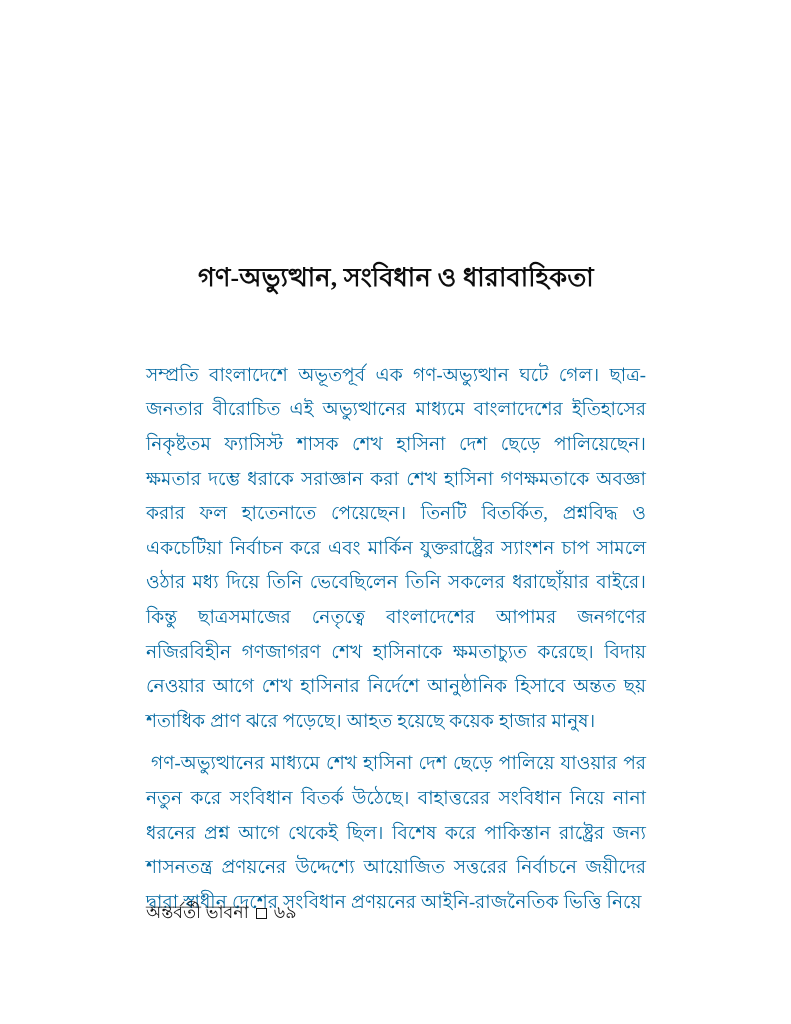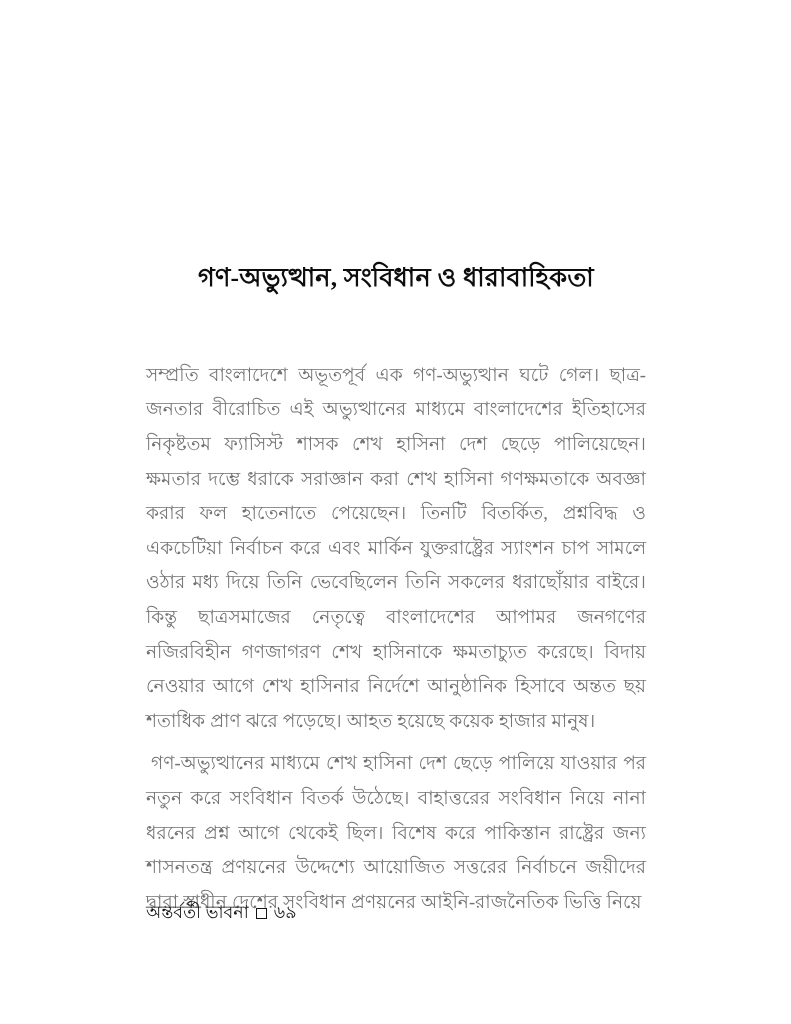--- a/index.html
+++ b/index.html
@@ -39,21 +39,21 @@
     color: #0d0d0d;
     margin: 0 0 64px 0;
     white-space: nowrap;
   }
 
   .body-para {
     font-size: 18.6px;
     line-height: 34.6px;
     text-align: justify;
     text-justify: inter-word;
-    color: #737373;
+    color: #0369a1;
     margin: 0;
     word-spacing: 0.5px;
   }
 
   .body-para + .body-para {
     margin-top: 8px;
     text-indent: 5px;
   }
 
   

